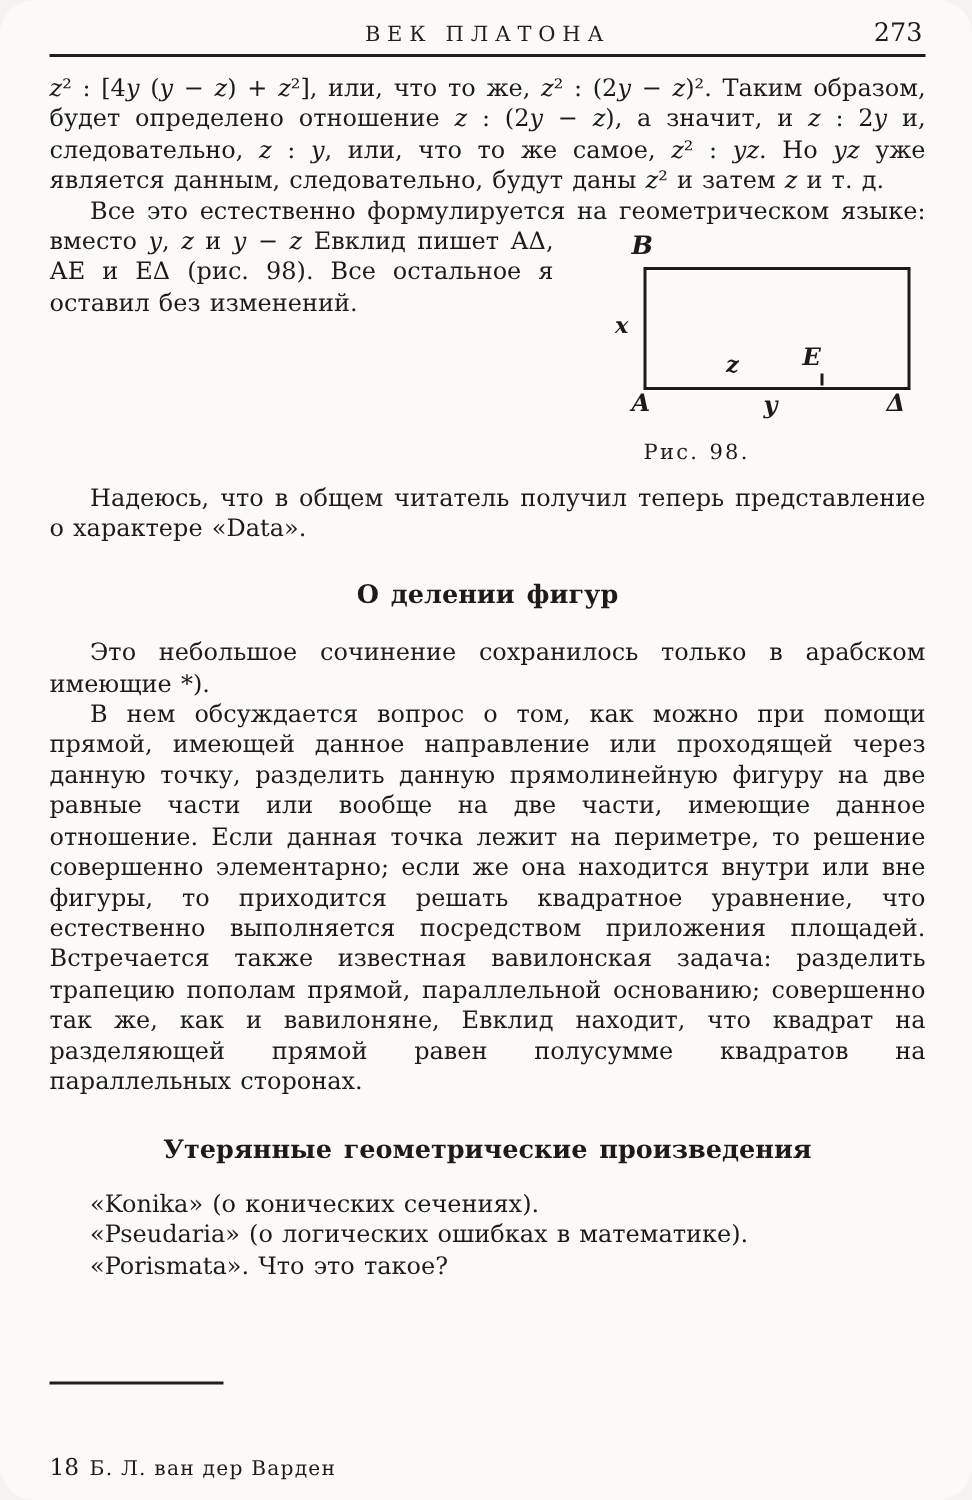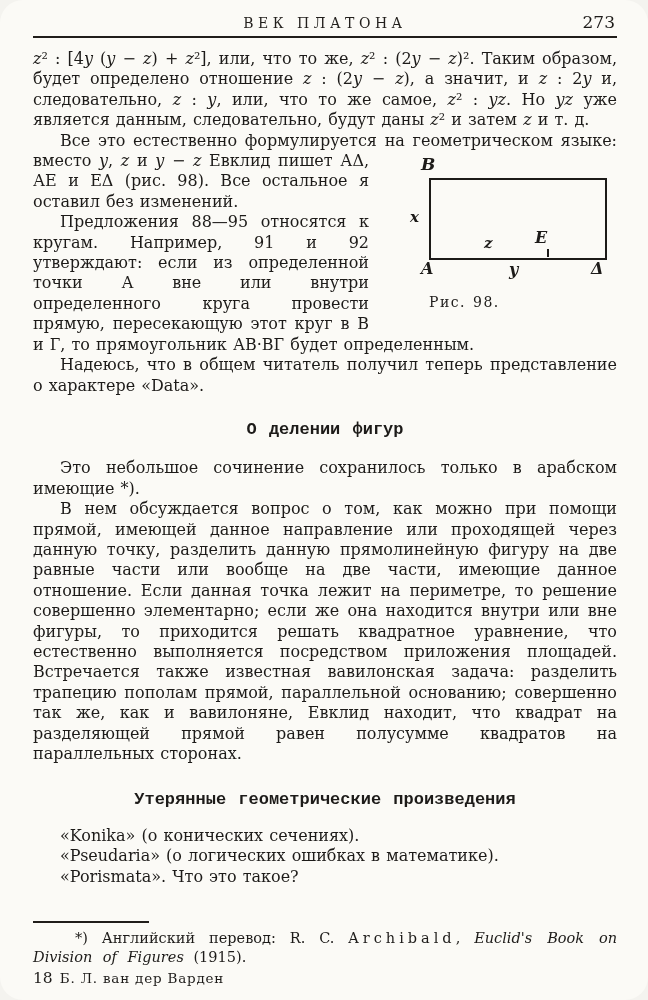--- a/index.html
+++ b/index.html
@@ -80,21 +80,20 @@
     font-size: 14px; letter-spacing: 1.5px;
   }
 
   
   .section-head {
     text-align: center;
     font-weight: bold;
     font-size: 17px;
     margin: 0;
     word-spacing: 2px;
-    font-family: Liberation Mono, monospace;
   }
   .head-division { margin-top: 24px; margin-bottom: 18px; }
   .head-lost     { margin-top: 26px; margin-bottom: 15px; }
 
   .lost-list { margin-top: 0; }
   .lost-list p { margin: 0; }
 
   
   .footnote {
     position: absolute; left: 33px; right: 31px; top: 921px;
@@ -142,41 +141,39 @@
         <span class="fig-lbl lbl-a">A</span>
         <span class="fig-lbl lbl-d">Δ</span>
         <span class="fig-lbl lbl-z">z</span>
         <span class="fig-lbl lbl-e">E</span>
         <span class="fig-tick"></span>
         <span class="fig-lbl lbl-y">y</span>
         <span class="fig-caption">Рис. 98.</span>
       </span>
       <span>вместо <i>y</i>, <i>z</i> и <i>y</i> − <i>z</i> Евклид пишет АΔ, АЕ и ЕΔ (рис. 98). Все остальное я оставил без изменений.</span></p>
 
-    <p class="ind">Предложения 88—95 относятся к кругам. Например, 91 и 92 утверждают: если из определенной точки А вне или внутри определенного круга провести прямую, пересекающую этот круг в В и Г, то прямоугольник АВ·ВГ будет определенным.</p>
 
     <p class="ind clear">Надеюсь, что в общем читатель получил теперь представление о характере «Data».</p>
 
     <h2 class="section-head head-division">О делении фигур</h2>
 
     <p class="ind">Это небольшое сочинение сохранилось только в арабском имеющие *).</p>
     <p class="ind">В нем обсуждается вопрос о том, как можно при помощи прямой, имеющей данное направление или проходящей через данную точку, разделить данную прямолинейную фигуру на две равные части или вообще на две части, имеющие данное отношение. Если данная точка лежит на периметре, то решение совершенно элементарно; если же она находится внутри или вне фигуры, то приходится решать квадратное уравнение, что естественно выполняется посредством приложения площадей. Встречается также известная вавилонская задача: разделить трапецию пополам прямой, параллельной основанию; совершенно так же, как и вавилоняне, Евклид находит, что квадрат на разделяющей прямой равен полусумме квадратов на параллельных сторонах.</p>
 
     <h2 class="section-head head-lost">Утерянные геометрические произведения</h2>
 
     <div class="lost-list">
       <p class="ind">«Konika» (о конических сечениях).</p>
       <p class="ind">«Pseudaria» (о логических ошибках в математике).</p>
       <p class="ind">«Porismata». Что это такое?</p>
     </div>
 
   </div>
 
   <div class="footnote">
     <hr class="fn-rule">
-    <p class="fn-text">*) Английский перевод: R. C. <span class="sp-name">Archibald</span>, <i>Euclid's Book on Division of Figures</i> (1915).</p>
   </div>
 
   <div class="signature">
     <span class="sig-num">18</span><span class="sig-name">Б. Л. ван дер Варден</span>
   </div>
 
 </div>
 
 </body></html>

